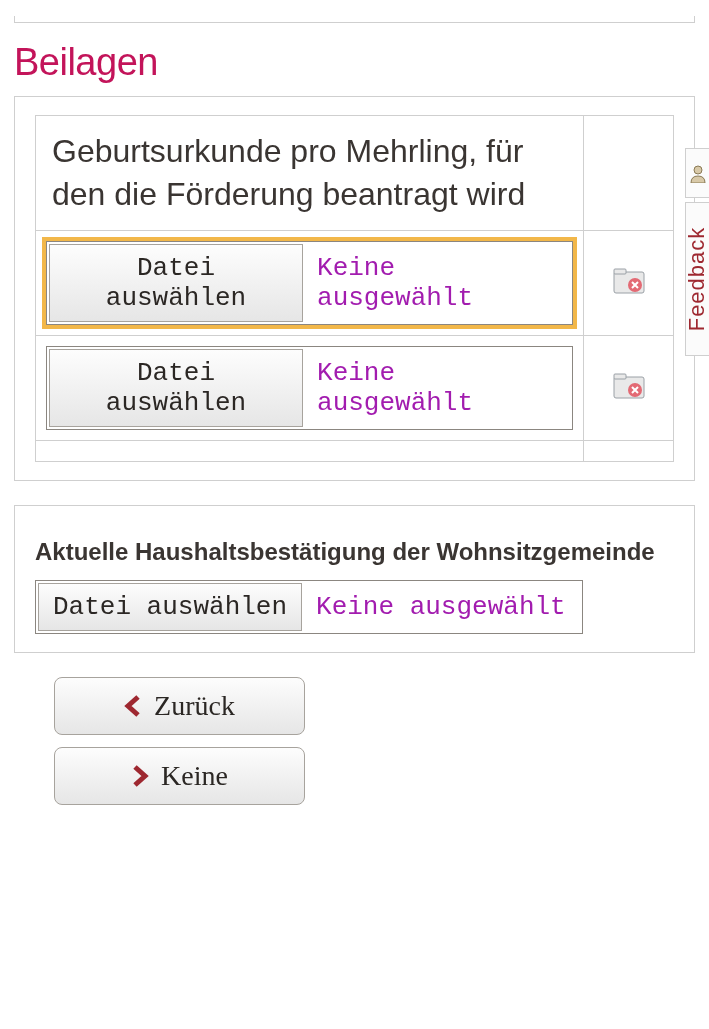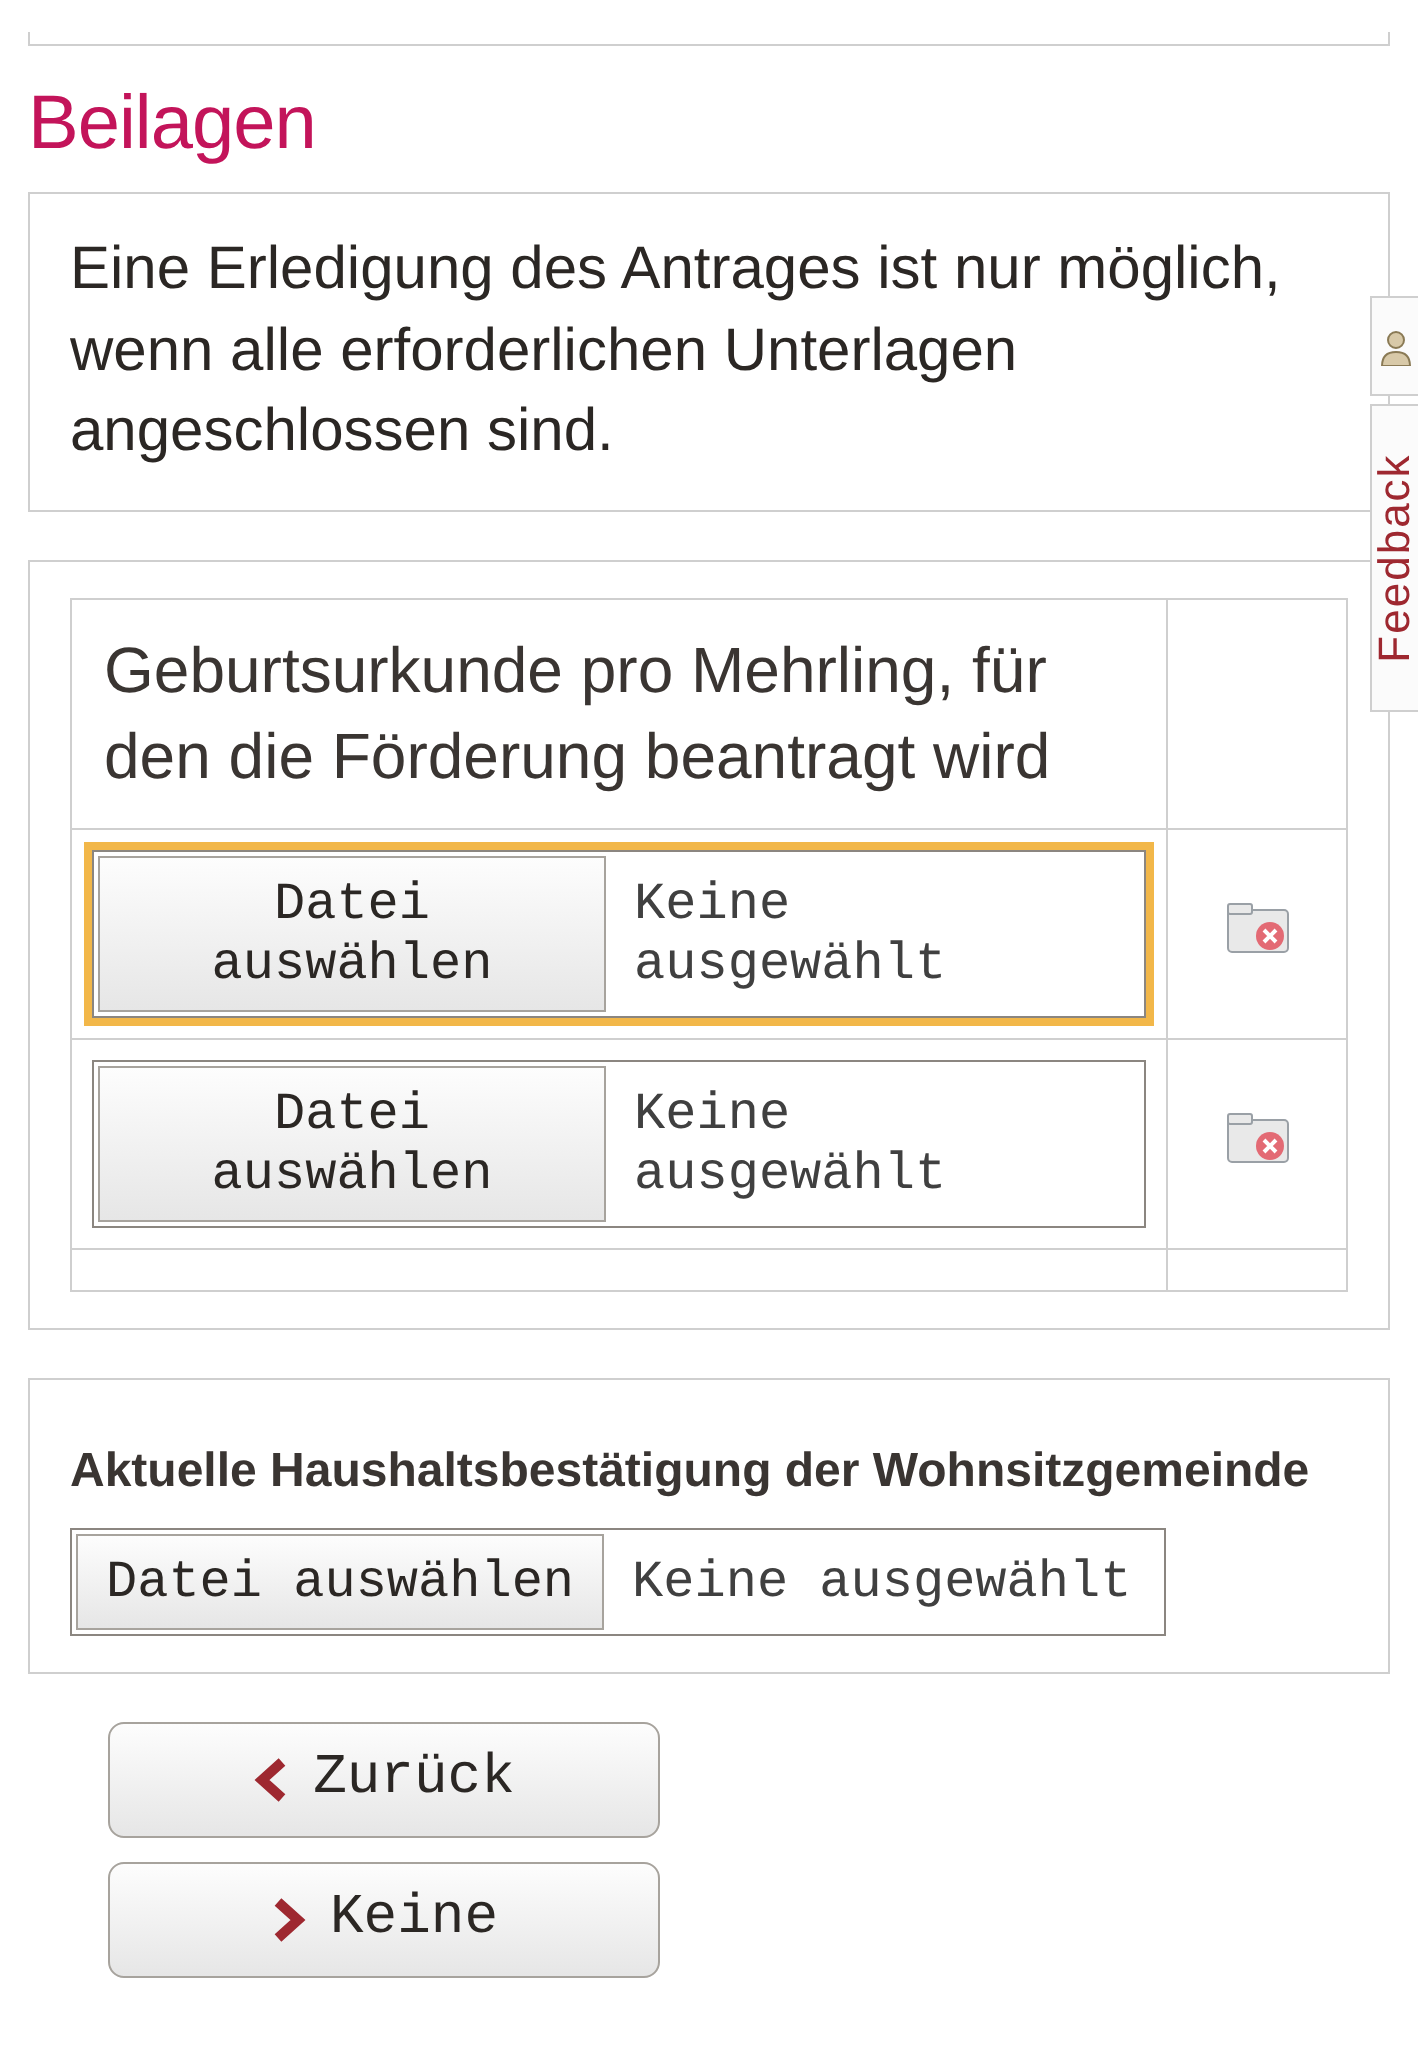--- a/index.html
+++ b/index.html
@@ -90,49 +90,49 @@
     font-size: 26px;
     color: #2b2724;
     padding: 8px 14px;
     margin: 0;
     cursor: pointer;
     font-family: inherit;
   }
   .file-status {
     font-size: 26px;
     padding: 0 14px;
-    color: #404040;
+    color: #a21caf;
   }
   .delete-icon {
     display: inline-block;
     cursor: pointer;
   }
   .sub-heading {
     font-size: 24px;
     color: #3a3532;
     margin: 14px 0 14px 0;
     font-weight: 700;
   }
   .nav-area {
     padding-left: 40px;
   }
   .nav-btn {
     display: flex;
     align-items: center;
     justify-content: center;
     gap: 12px;
-    width: 276px;
+    width: 251px;
     height: 58px;
     background: linear-gradient(#fdfdfd, #e6e6e6);
     border: 1px solid #a7a39d;
     border-radius: 8px;
     font-size: 28px;
     color: #2b2724;
     cursor: pointer;
-    font-family: Liberation Mono, monospace;
+    font-family: Liberation Serif, serif;
     margin-bottom: 12px;
   }
   .nav-btn svg { flex: 0 0 auto; }
 
   
   .side-tab {
     position: fixed;
     right: 0;
     border: 1px solid #cfcfcf;
     border-right: none;
@@ -162,23 +162,20 @@
   }
 </style>
 </head>
 <body>
 
 <div class="page">
   <div class="thin-box-top"></div>
 
   <h1 class="section-title">Beilagen</h1>
 
-  <div class="panel">
-    <div class="info-text">Eine Erledigung des Antrages ist nur möglich, wenn alle erforderlichen Unterlagen angeschlossen sind.</div>
-  </div>
 
   <div class="panel">
     <table class="upload-table">
       <colgroup>
           <col>
           <col class="col-action">
         </colgroup>
       <thead>
         <tr>
           <th>Geburtsurkunde pro Mehrling, für den die Förderung beantragt wird</th>

